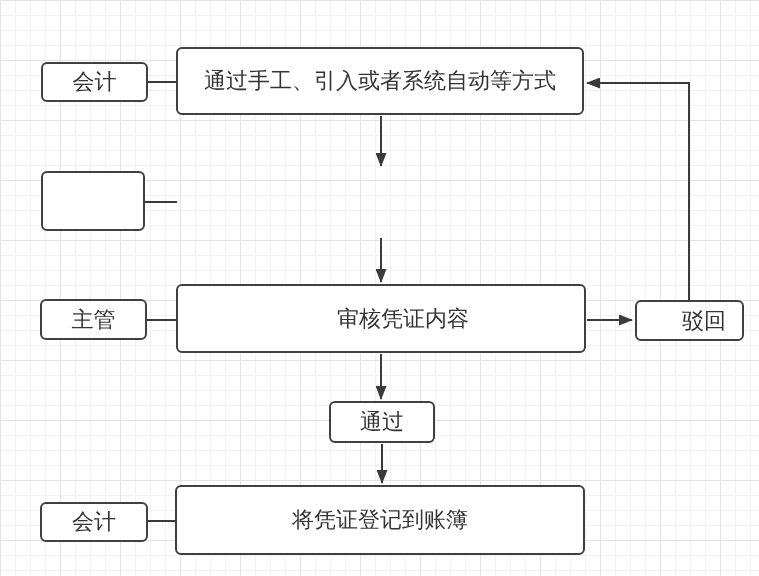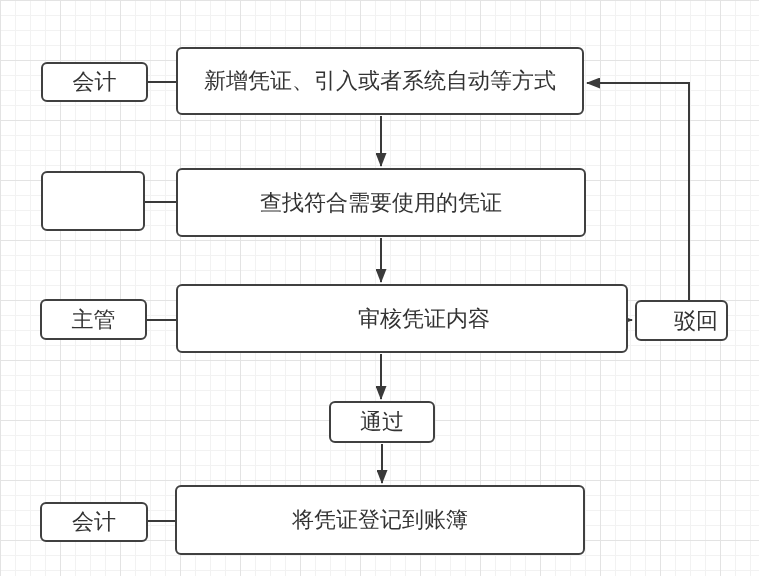--- a/index.html
+++ b/index.html
@@ -45,22 +45,22 @@
     font-size: 22px;
     line-height: 30px;
   }
 
   
   #n-accountant-top  { left: 41px;  top: 62px;  width: 107px; height: 40px; }
   #n-add-voucher     { left: 176px; top: 47px;  width: 408px; height: 68px; }
   #n-finance-staff   { left: 41px;  top: 171px; width: 104px; height: 60px; line-height: 28px; }
   #n-find-voucher    { left: 176px; top: 168px; width: 410px; height: 69px; }
   #n-supervisor      { left: 40px;  top: 299px; width: 107px; height: 41px; }
-  #n-review-voucher  { left: 176px; top: 284px; width: 452px; height: 69px; padding-left: 44px; }
-  #n-reject          { left: 635px; top: 300px; width: 93px; height: 41px; padding-left: 29px; }
+  #n-review-voucher  { left: 176px; top: 284px; width: 410px; height: 69px; padding-left: 44px; }
+  #n-reject          { left: 635px; top: 300px; width: 109px; height: 41px; padding-left: 29px; }
   #n-pass            { left: 329px; top: 401px; width: 106px; height: 42px; }
   #n-accountant-bot  { left: 40px;  top: 502px; width: 108px; height: 40px; }
   #n-register        { left: 175px; top: 485px; width: 410px; height: 70px; font-family: Liberation Serif, serif; }
 </style>
 </head>
 <body>
 
 <div class="canvas">
 
   <svg class="connectors" viewBox="0 0 759 576" xmlns="http://www.w3.org/2000/svg">
@@ -100,29 +100,26 @@
     <g>
       <path d="M148,521 H176"></path>
     </g>
   </svg>
 
   <div class="node" id="n-accountant-top">
     <span>会计</span>
   </div>
 
   <div class="node" id="n-add-voucher">
-    <span>新增凭证、引入或者系统自动等方式</span>
+    <span>通过手工、引入或者系统自动等方式</span>
   </div>
 
   <div class="node" id="n-finance-staff">
   </div>
 
-  <div class="node" id="n-find-voucher">
-    <span>查找符合需要使用的凭证</span>
-  </div>
 
   <div class="node" id="n-supervisor">
     <span>主管</span>
   </div>
 
   <div class="node" id="n-review-voucher">
     <span>审核凭证内容</span>
   </div>
 
   <div class="node" id="n-reject">

